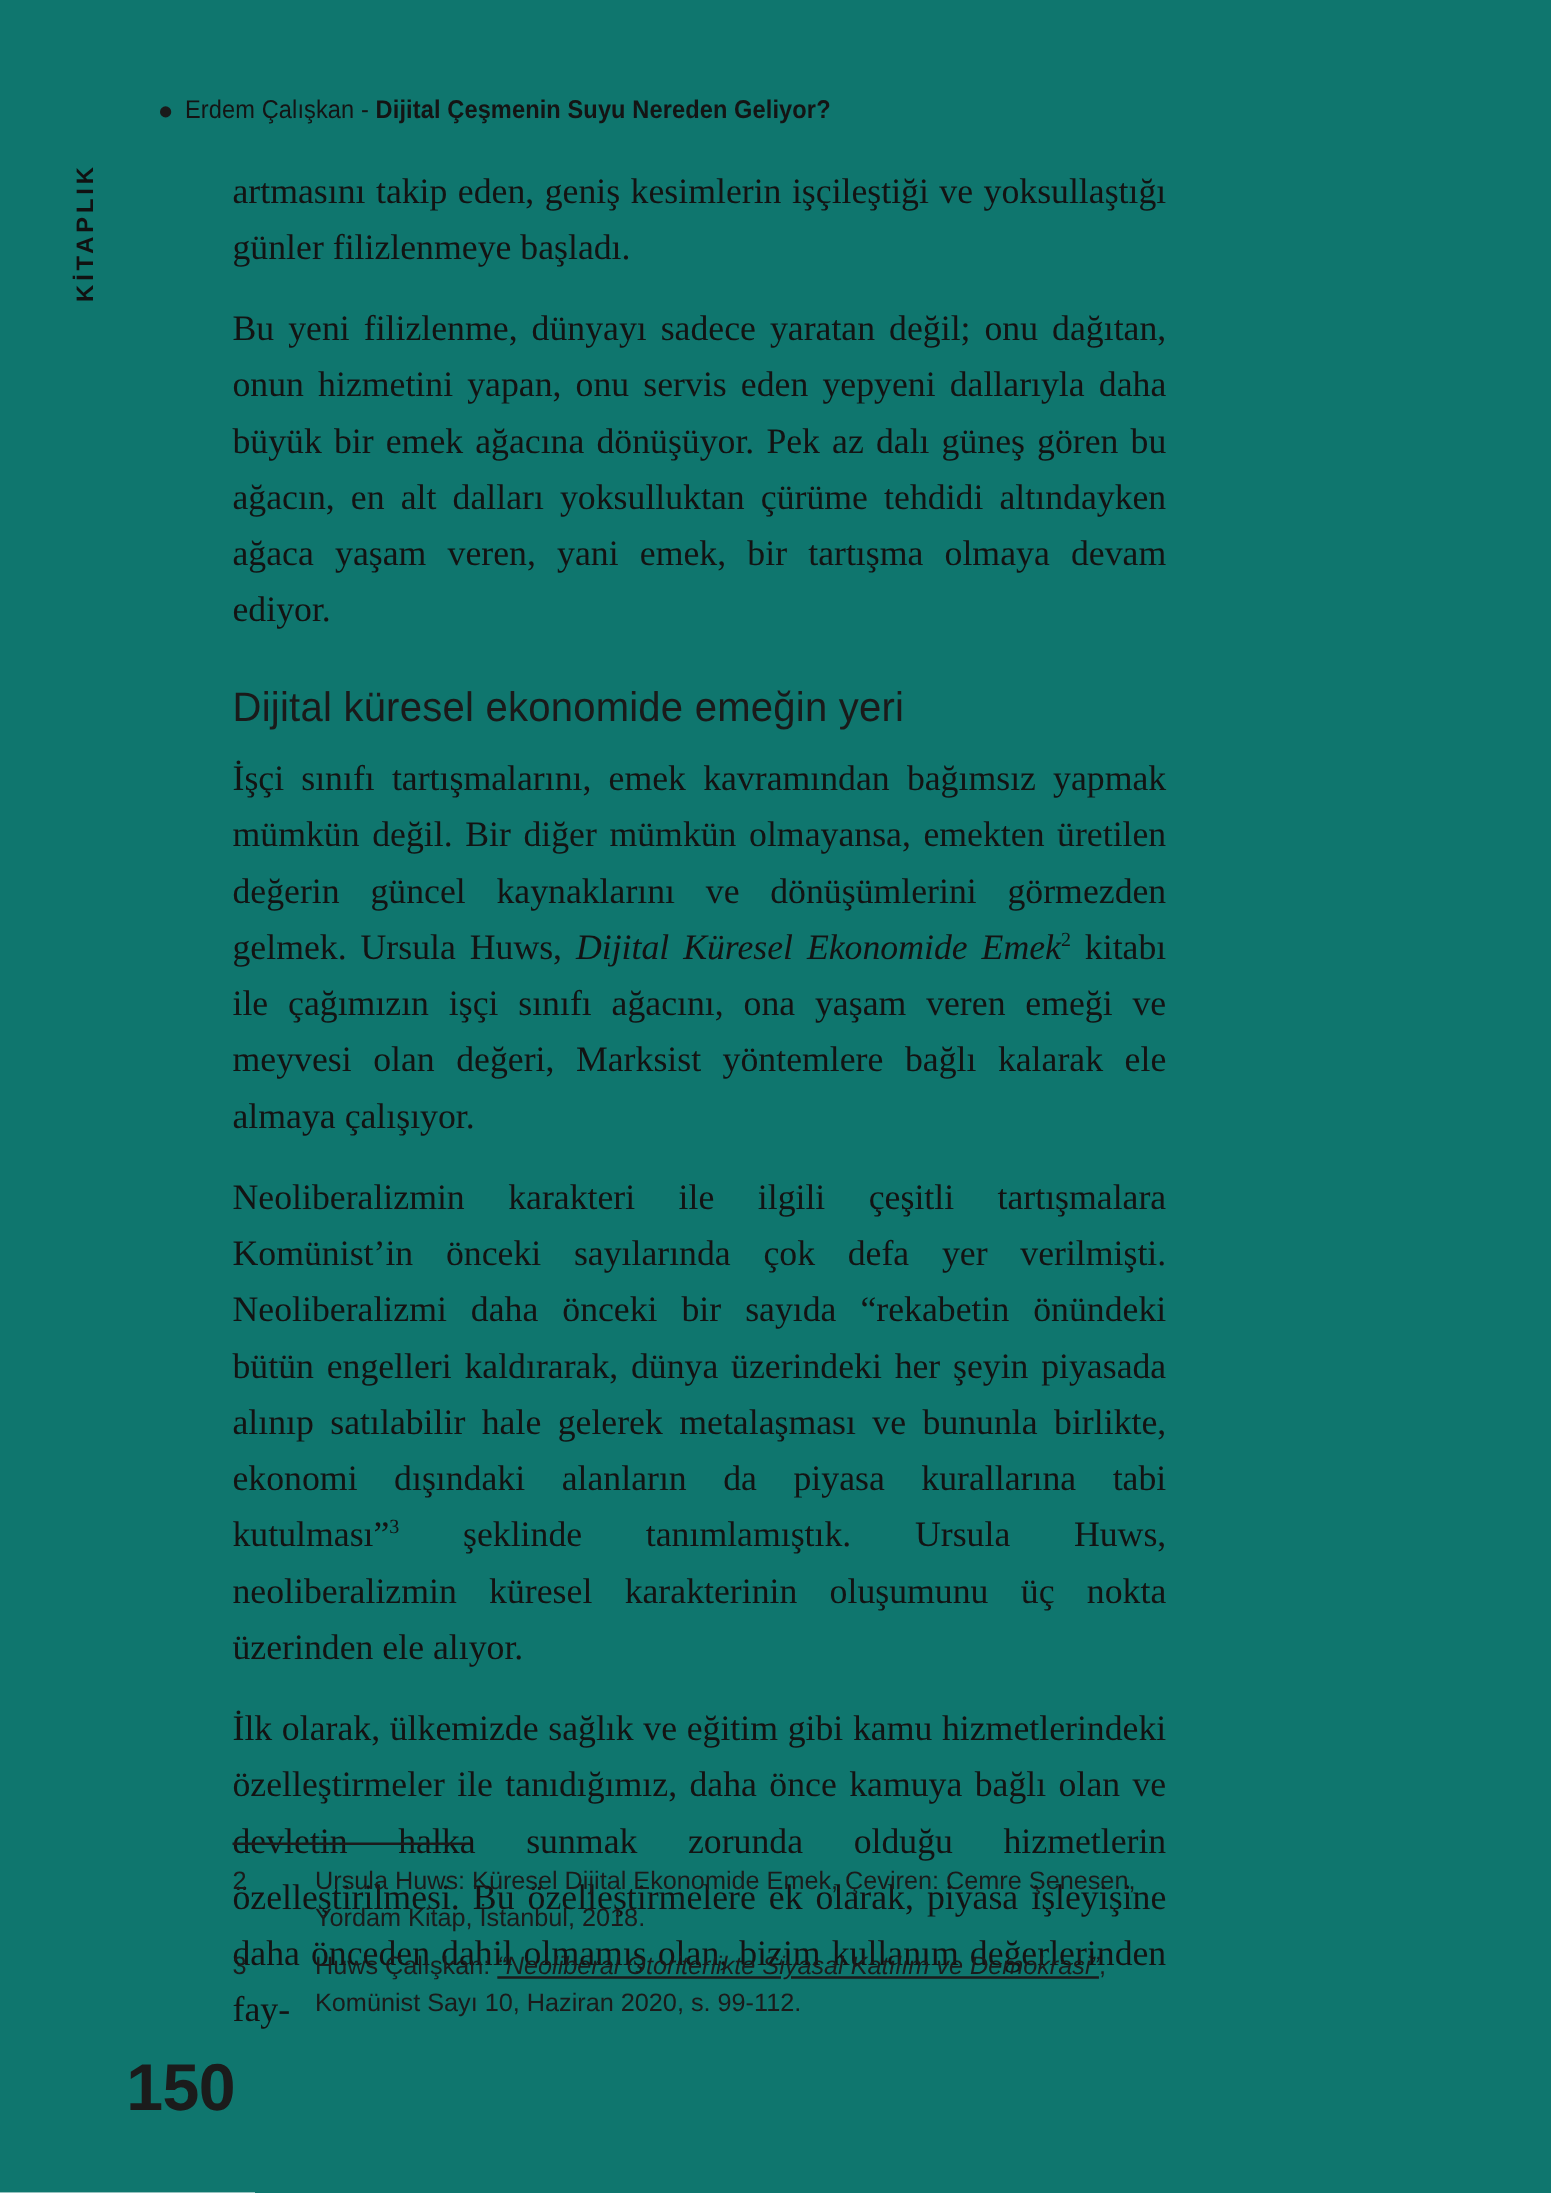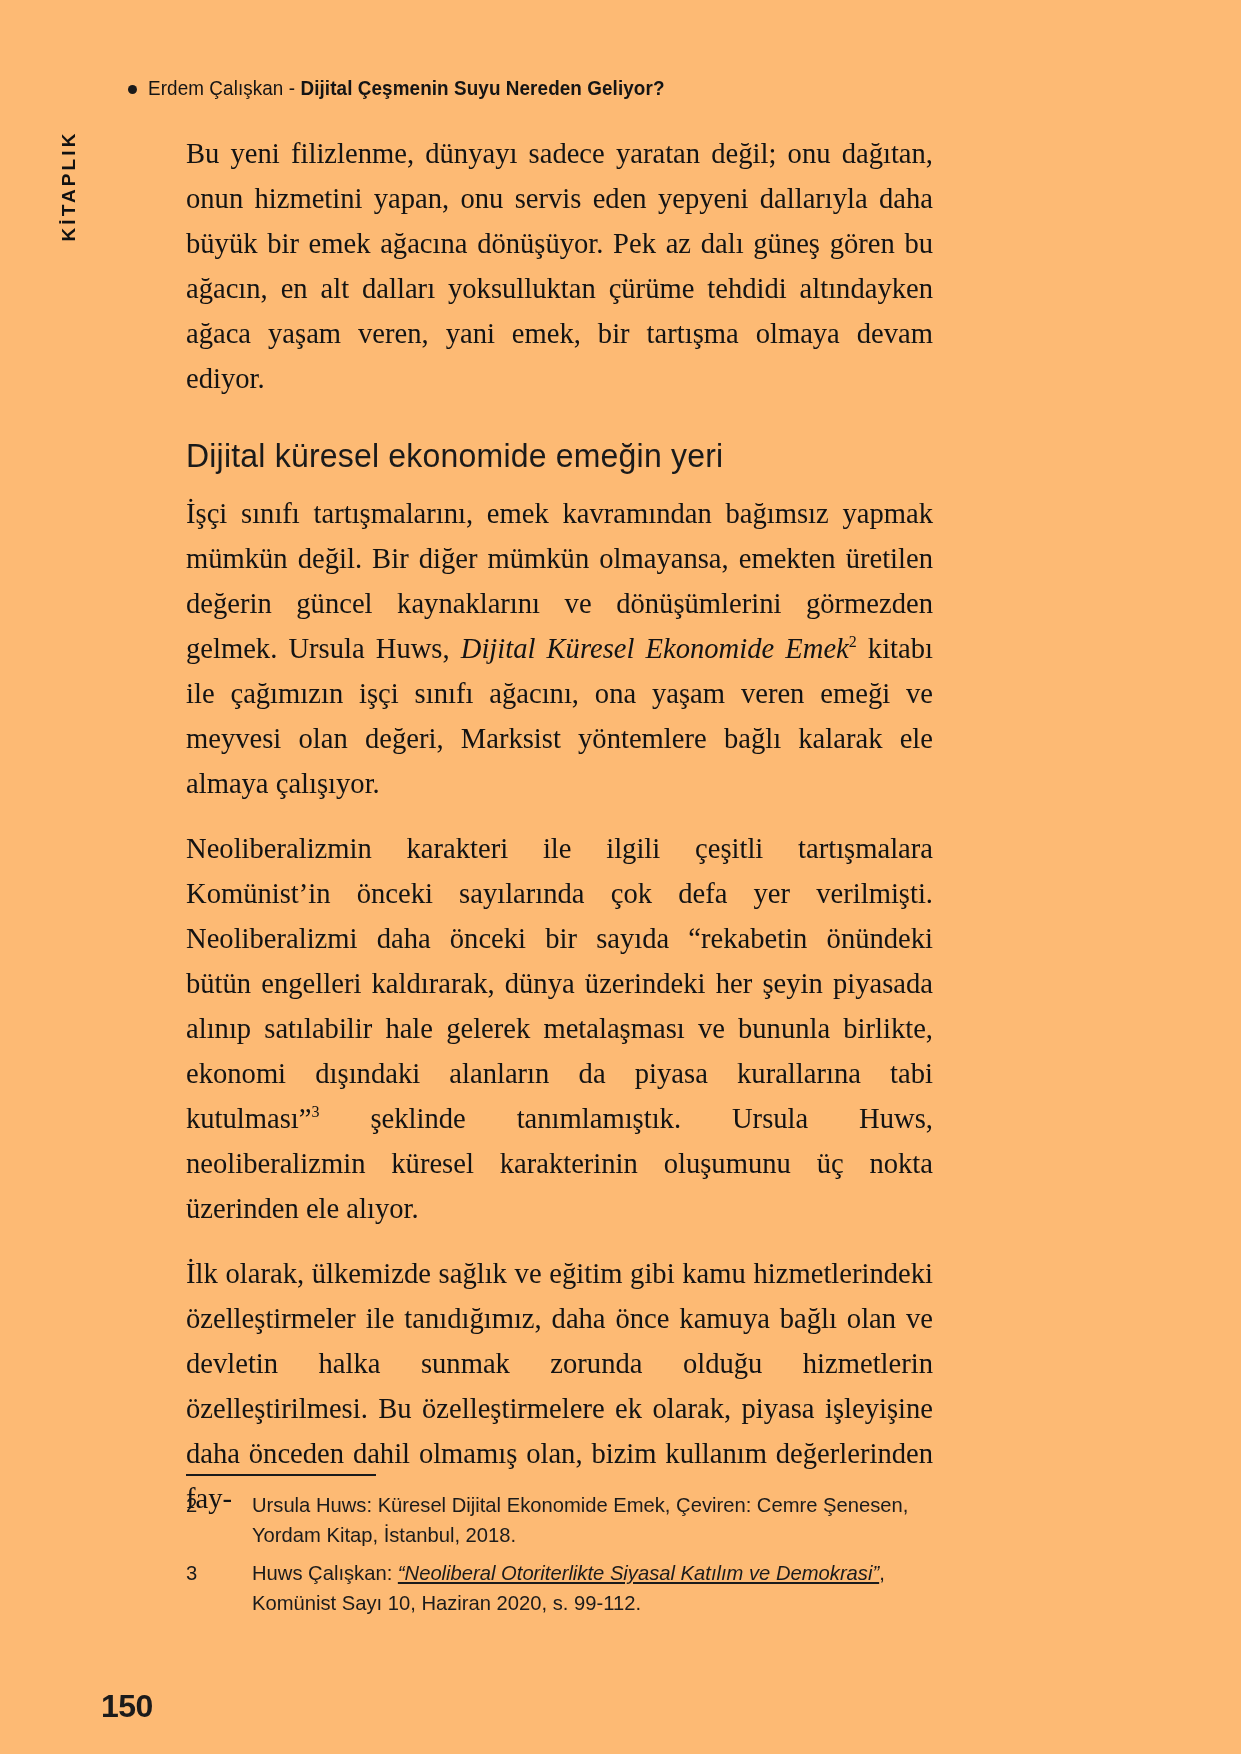--- a/index.html
+++ b/index.html
@@ -4,21 +4,21 @@
 <style>
   html, body {
     margin: 0;
     padding: 0;
     background: #ffffff;
   }
   .page {
     position: relative;
     width: 1241px;
     height: 1754px;
-    background: #fdba74;
+    background: #0f766e;
     overflow: hidden;
     font-family: "Liberation Serif", serif;
     color: #151515;
   }
 
   
   .runhead {
     position: absolute;
     left: 128px;
     top: 76px;
@@ -131,40 +131,40 @@
   .fn-text { flex: 1 1 auto; margin-left: 24px; }
   .fn-text i { font-style: italic; text-decoration: underline; }
 
   
   .folio {
     position: absolute;
     left: 101px;
     top: 1640px;
     font-family: "Liberation Sans", sans-serif;
     font-weight: 700;
-    font-size: 32px;
+    font-size: 53px;
     letter-spacing: -0.5px;
     color: #1b1b1b;
-    margin-top: 48px;
   }
 </style>
 </head>
 <body>
 
 <div class="page">
 
   <div class="runhead">
     <span class="runhead-bullet"></span>
     <span class="runhead-text"><span class="lead">Erdem Çalışkan - </span><span class="title">Dijital Çeşmenin Suyu Nereden Geliyor?</span></span>
   </div>
 
   <div class="sidetab">KİTAPLIK</div>
 
   <div class="column">
 
+    <p class="body">artmasını takip eden, geniş kesimlerin işçileştiği ve yoksullaştığı günler filizlenmeye başladı.</p>
 
     <p class="body">Bu yeni filizlenme, dünyayı sadece yaratan değil; onu dağıtan, onun hizmetini yapan, onu servis eden yepyeni dallarıyla daha büyük bir emek ağacına dönüşüyor. Pek az dalı güneş gören bu ağacın, en alt dalları yoksulluktan çürüme tehdidi altındayken ağaca yaşam veren, yani emek, bir tartışma olmaya devam ediyor.</p>
 
     <h2 class="section">Dijital küresel ekonomide emeğin yeri</h2>
 
     <p class="body"><span>İşçi sınıfı tartışmalarını, emek kavramından bağımsız yapmak mümkün değil. Bir diğer mümkün olmayansa, emekten üretilen değerin güncel kaynaklarını ve dönüşümlerini görmezden gelmek. Ursula Huws, </span><i>Dijital Küresel Ekonomide Emek</i><sup>2</sup><span> kitabı ile çağımızın işçi sınıfı ağacını, ona yaşam veren emeği ve meyvesi olan değeri, Marksist yöntemlere bağlı kalarak ele almaya çalışıyor.</span></p>
 
     <p class="body"><span>Neoliberalizmin karakteri ile ilgili çeşitli tartışmalara Komünist’in önceki sayılarında çok defa yer verilmişti. Neoliberalizmi daha önceki bir sayıda “rekabetin önündeki bütün engelleri kaldırarak, dünya üzerindeki her şeyin piyasada alınıp satılabilir hale gelerek metalaşması ve bununla birlikte, ekonomi dışındaki alanların da piyasa kurallarına tabi kutulması”</span><sup>3</sup><span> şeklinde tanımlamıştık. Ursula Huws, neoliberalizmin küresel karakterinin oluşumunu üç nokta üzerinden ele alıyor.</span></p>
 
     <p class="body">İlk olarak, ülkemizde sağlık ve eğitim gibi kamu hizmetlerindeki özelleştirmeler ile tanıdığımız, daha önce kamuya bağlı olan ve devletin halka sunmak zorunda olduğu hizmetlerin özelleştirilmesi. Bu özelleştirmelere ek olarak, piyasa işleyişine daha önceden dahil olmamış olan, bizim kullanım değerlerinden fay-</p>

